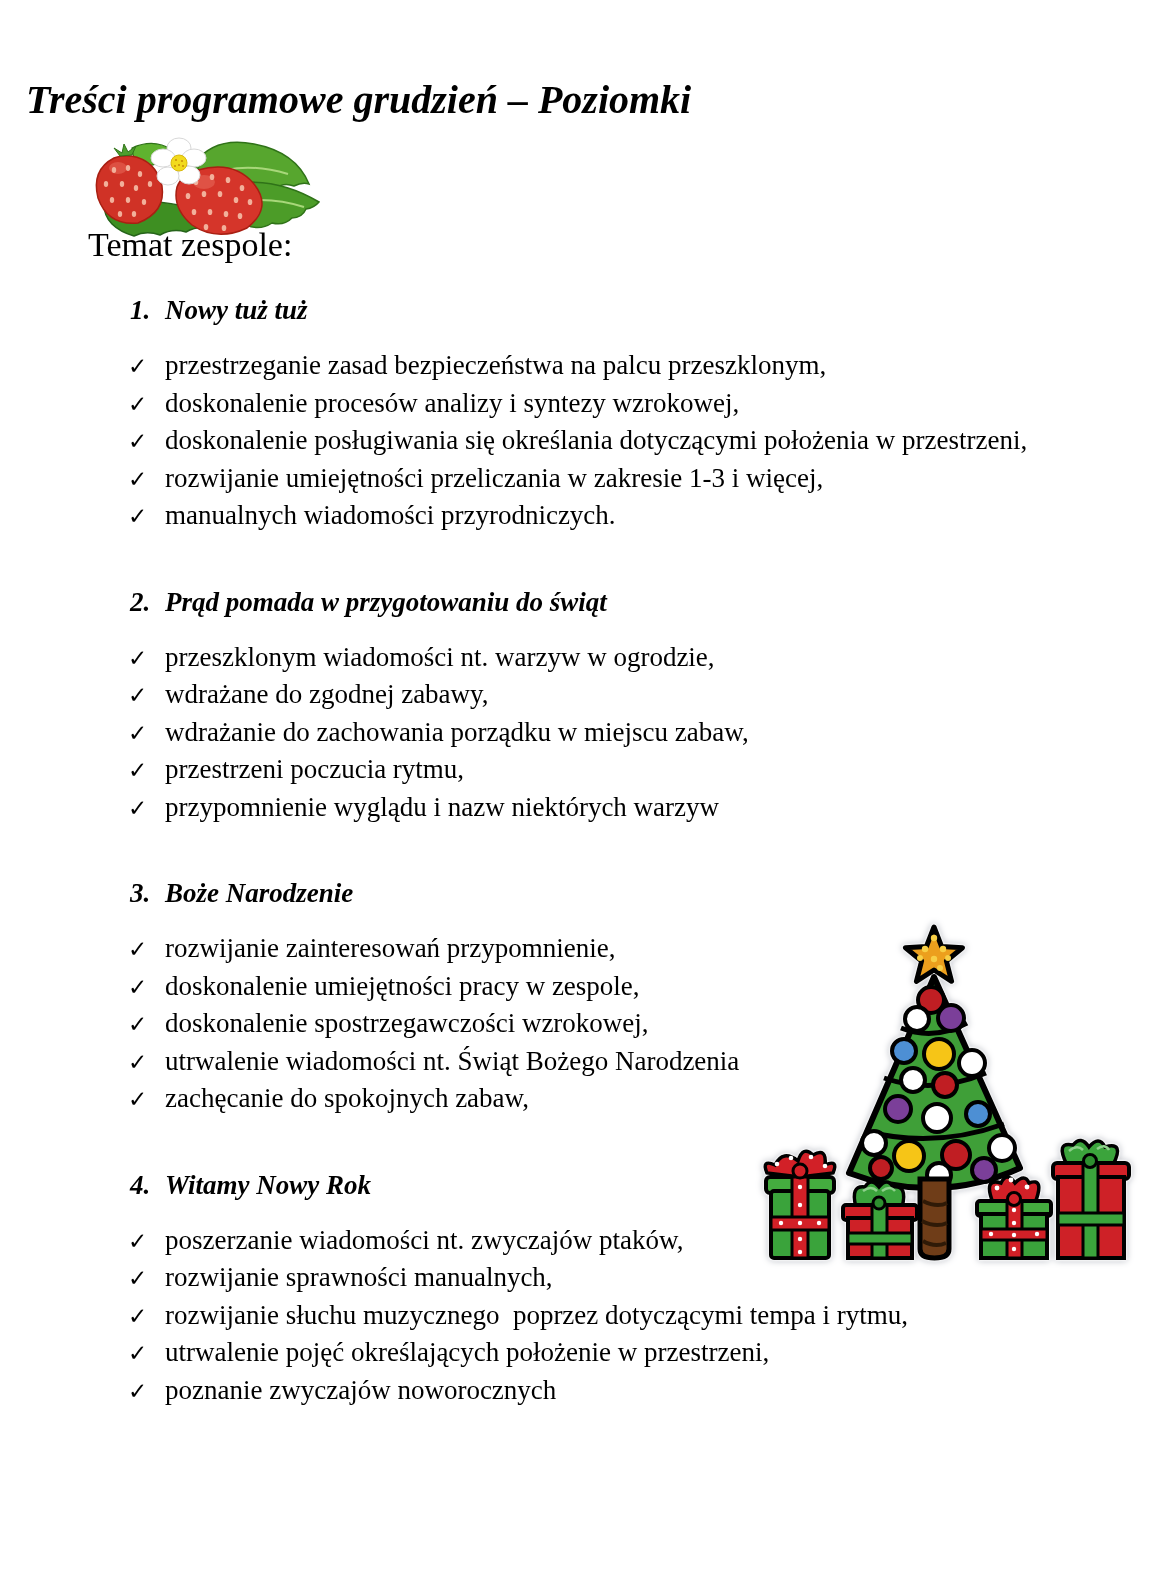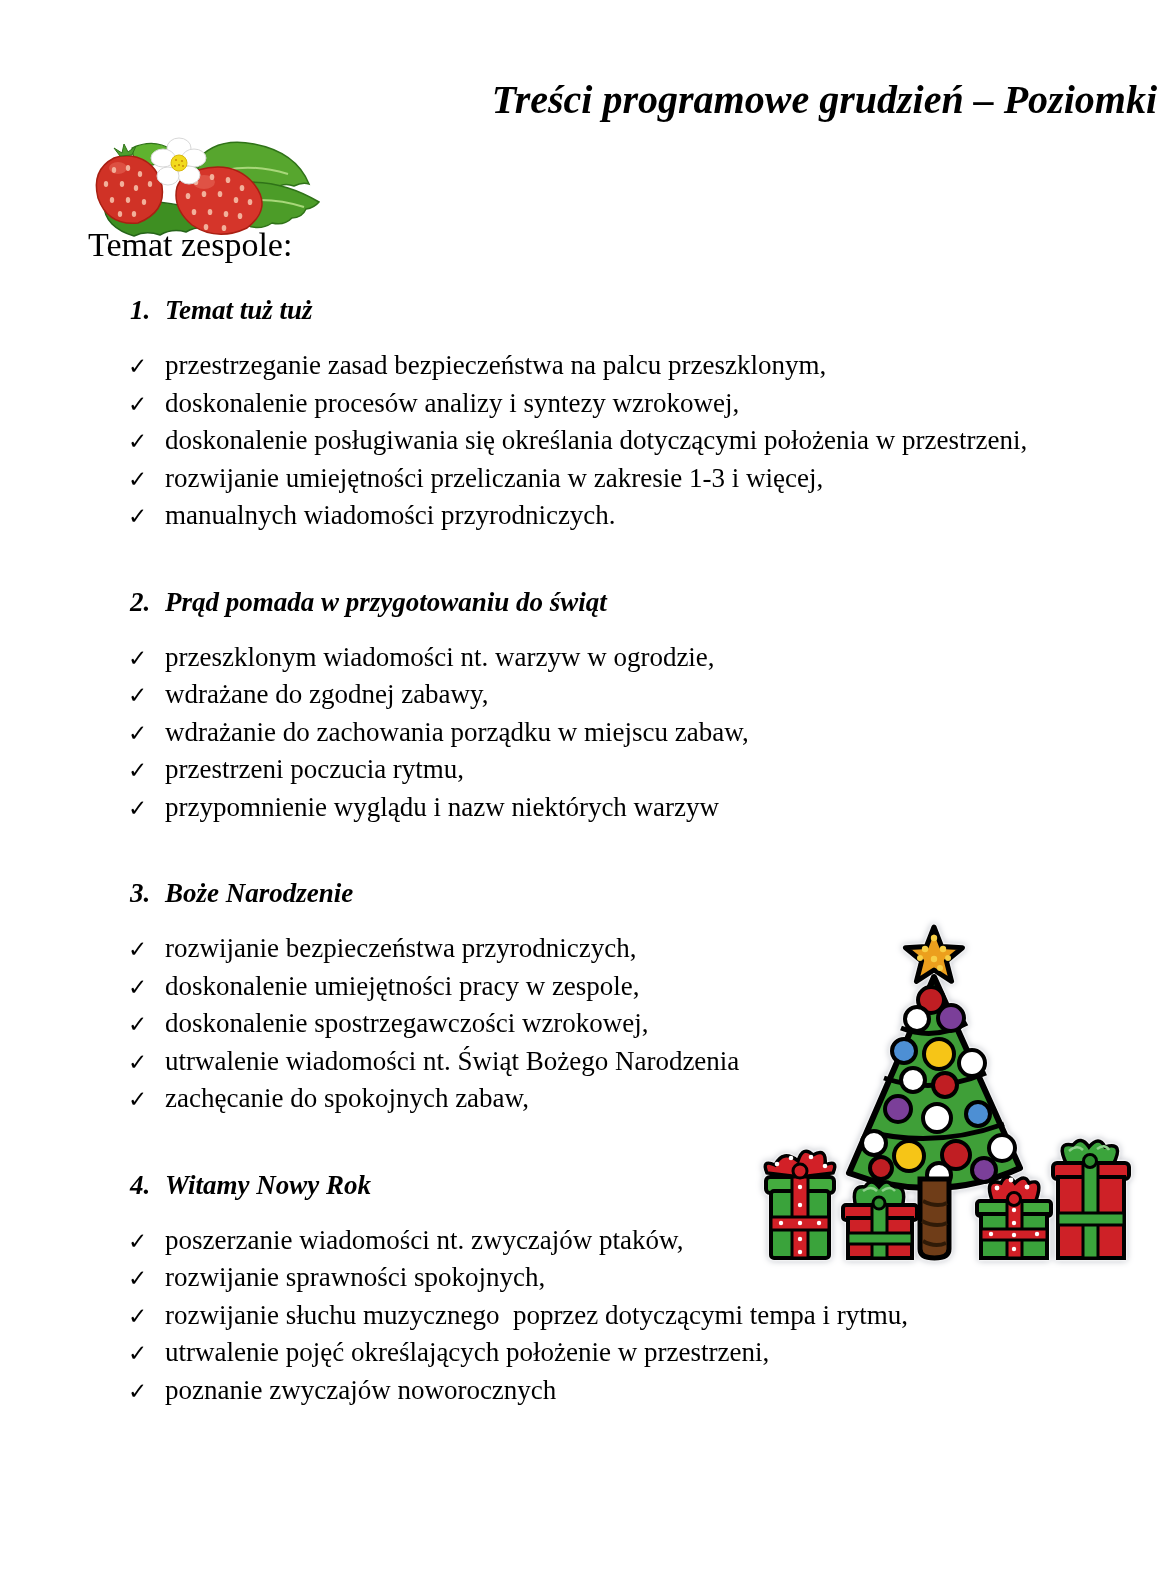--- a/index.html
+++ b/index.html
@@ -5,21 +5,21 @@
   html,body { margin:0; padding:0; }
   body {
     width:1157px; height:1573px;
     background:#ffffff; color:#000;
     font-family:"Liberation Serif","DejaVu Serif",serif;
     position:relative; overflow:hidden;
   }
   .page-title {
     position:absolute; top:76px; left:0; width:100%;
     box-sizing:border-box; padding-left:26px;
-    text-align:right;
+    text-align:left;
     font-size:40px; font-weight:bold; font-style:italic;
     white-space:nowrap;
   }
   .strawberries {
     position:absolute; left:76px; top:132px;
   }
   .week-theme {
     position:absolute; left:88px; top:226px;
     font-size:34px;
   }
@@ -122,21 +122,21 @@
         <circle cx="107" cy="34" r="1.1"></circle>
     </g>
   </g>
 </svg>
 
 <div class="week-theme">Temat zespole:</div>
 
 <div class="content">
 
   <div class="section">
-    <h3 class="section-heading"><span class="section-num">1.</span><span>Temat tuż tuż</span></h3>
+    <h3 class="section-heading"><span class="section-num">1.</span><span>Nowy tuż tuż</span></h3>
     <ul class="bullet-list">
       <li class="bullet-item"><span class="check">✓</span><span>przestrzeganie zasad bezpieczeństwa na palcu przeszklonym,</span></li>
       <li class="bullet-item"><span class="check">✓</span><span>doskonalenie procesów analizy i syntezy wzrokowej,</span></li>
       <li class="bullet-item"><span class="check">✓</span><span>doskonalenie posługiwania się określania dotyczącymi położenia w przestrzeni,</span></li>
       <li class="bullet-item"><span class="check">✓</span><span>rozwijanie umiejętności przeliczania w zakresie 1-3 i więcej,</span></li>
       <li class="bullet-item"><span class="check">✓</span><span>manualnych wiadomości przyrodniczych.</span></li>
     </ul>
   </div>
 
   <div class="section">
@@ -146,33 +146,33 @@
       <li class="bullet-item"><span class="check">✓</span><span>wdrażane do zgodnej zabawy,</span></li>
       <li class="bullet-item"><span class="check">✓</span><span>wdrażanie do zachowania porządku w miejscu zabaw,</span></li>
       <li class="bullet-item"><span class="check">✓</span><span>przestrzeni poczucia rytmu,</span></li>
       <li class="bullet-item"><span class="check">✓</span><span>przypomnienie wyglądu i nazw niektórych warzyw</span></li>
     </ul>
   </div>
 
   <div class="section">
     <h3 class="section-heading"><span class="section-num">3.</span><span>Boże Narodzenie</span></h3>
     <ul class="bullet-list">
-      <li class="bullet-item"><span class="check">✓</span><span>rozwijanie bezpieczeństwa przyrodniczych,</span></li>
+      <li class="bullet-item"><span class="check">✓</span><span>rozwijanie zainteresowań przypomnienie,</span></li>
       <li class="bullet-item"><span class="check">✓</span><span>doskonalenie umiejętności pracy w zespole,</span></li>
       <li class="bullet-item"><span class="check">✓</span><span>doskonalenie spostrzegawczości wzrokowej,</span></li>
       <li class="bullet-item"><span class="check">✓</span><span>utrwalenie wiadomości nt. Świąt Bożego Narodzenia</span></li>
       <li class="bullet-item"><span class="check">✓</span><span>zachęcanie do spokojnych zabaw,</span></li>
     </ul>
   </div>
 
   <div class="section">
     <h3 class="section-heading"><span class="section-num">4.</span><span>Witamy Nowy Rok</span></h3>
     <ul class="bullet-list">
       <li class="bullet-item"><span class="check">✓</span><span>poszerzanie wiadomości nt. zwyczajów ptaków,</span></li>
-      <li class="bullet-item"><span class="check">✓</span><span>rozwijanie sprawności spokojnych,</span></li>
+      <li class="bullet-item"><span class="check">✓</span><span>rozwijanie sprawności manualnych,</span></li>
       <li class="bullet-item"><span class="check">✓</span><span>rozwijanie słuchu muzycznego  poprzez dotyczącymi tempa i rytmu,</span></li>
       <li class="bullet-item"><span class="check">✓</span><span>utrwalenie pojęć określających położenie w przestrzeni,</span></li>
       <li class="bullet-item"><span class="check">✓</span><span>poznanie zwyczajów noworocznych</span></li>
     </ul>
   </div>
 
 </div>
 
 <div class="tree-wrap">
 <svg width="390" height="360" viewBox="0 0 390 360">

